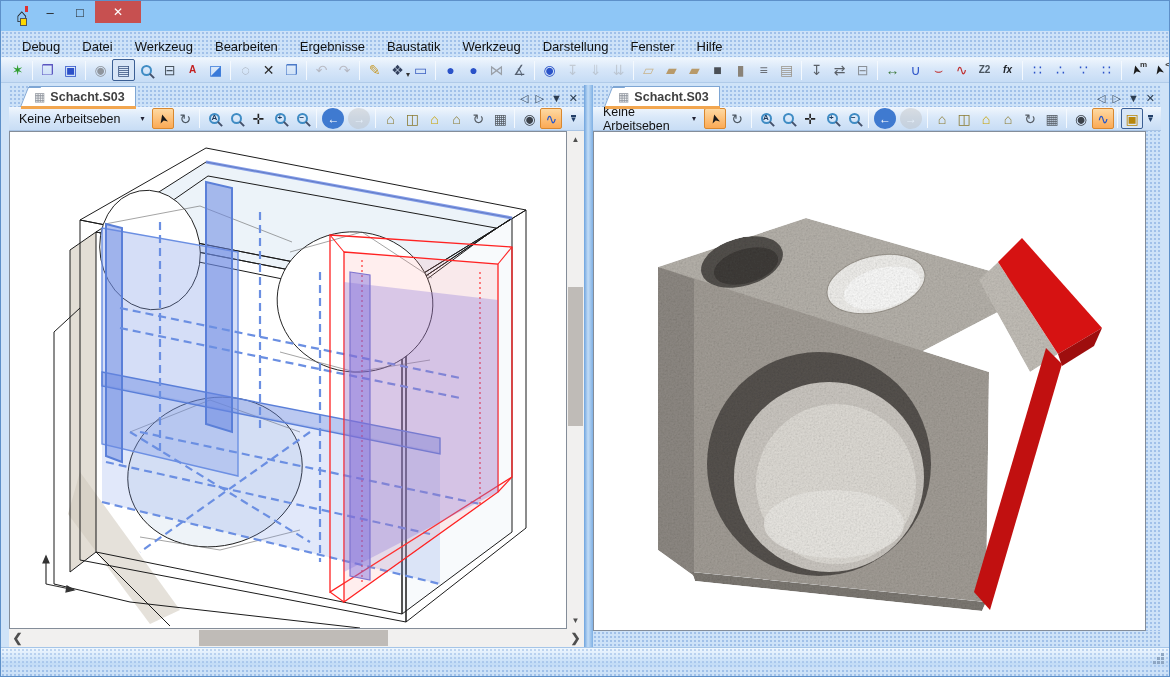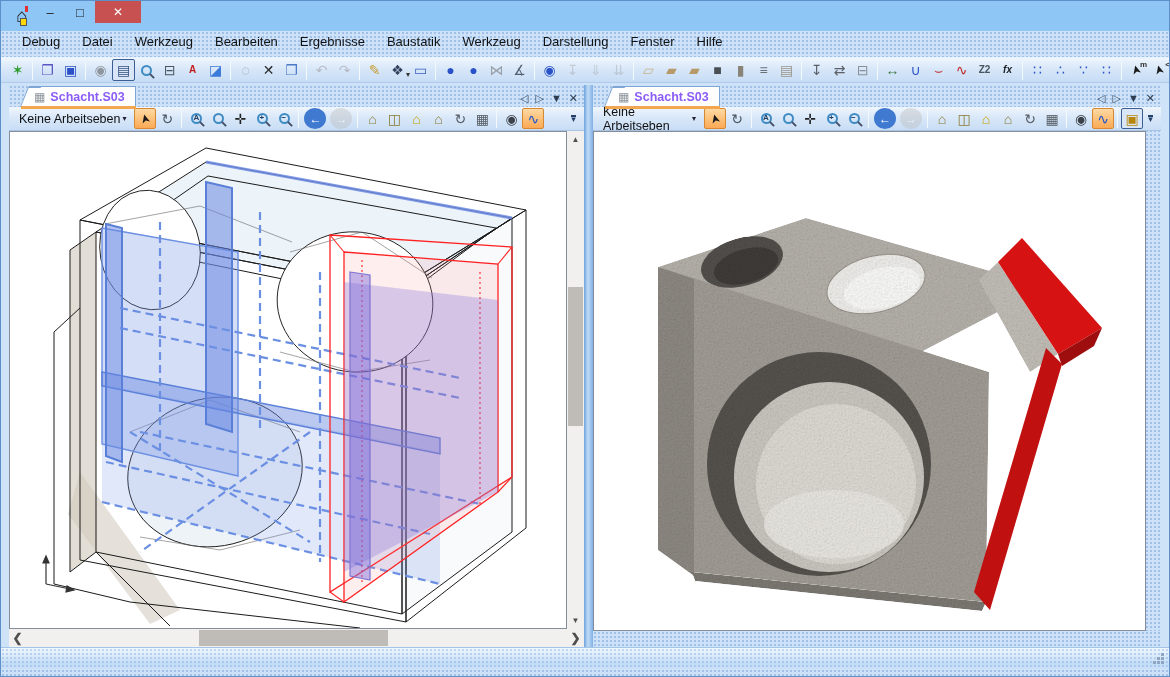--- a/index.html
+++ b/index.html
@@ -21,21 +21,21 @@
   .home { width: 26px; height: 24px; margin: 4px 0 0 8px; text-align: center; position: relative; cursor: default; }
   .home .hglyph { font-size: 19px; line-height: 22px; color: #222; }
   .home::after { content:""; position:absolute; left:11px; bottom:3px; width:5px; height:6px; background:#ffd800; border:1px solid #555; }
   .home::before { content:""; position:absolute; left:16px; top:1px; width:3px; height:6px; background:#e03030; }
   .title { flex: 1; text-align: center; font-size: 15px; color: #1d1d1d; padding-top: 5px; }
   .ctls { display: flex; }
   .ctl { width: 30px; height: 22px; display: flex; align-items: center; justify-content: center;
          font-size: 13px; color: #222; cursor: default; }
   .ctl.close { width: 46px; background: #c75050; color: #fff; font-size: 12px; }
   
-  .menubar { height: 26px; display: flex; align-items: flex-start; padding-left: 10px; flex: none; }
+  .menubar { height: 26px; display: flex; align-items: flex-end; padding-left: 10px; flex: none; }
   .menu-item { padding: 3px 11px; font-size: 13px; color: #111; cursor: default; }
   
   .toolbar { height: 26px; flex: none; display: flex; align-items: center; padding-left: 5px;
     background: linear-gradient(#eff6fd, #d8e7f9 45%, #c6dcf5);
     border-top: 1px solid #e8f2fc; border-bottom: 1px solid #b0cbe9; overflow: hidden; }
   .tsep { width: 1px; height: 19px; background: #9db6d6; border-right: 1px solid #f4f9fe; margin: 0 3px; flex: none; }
   .tb-i { width: 23px; height: 22px; flex: none; display: flex; align-items: center; justify-content: center;
           position: relative; border: 1px solid transparent; border-radius: 2px; cursor: default; }
   .tb-i .g { font-size: 14px; line-height: 1; }
   .tb-i .sub { display: none; }
@@ -58,27 +58,27 @@
   .panel-left { width: 575px; flex: none; }
   .splitter { width: 9px; flex: none; background: linear-gradient(90deg,#6ea3dd,#c2dcf6 45%,#7fb0e4); }
   .panel-right { flex: 1; }
   .tabbar { height: 22px; flex: none; display: flex; align-items: flex-end; padding-left: 12px; position: relative; }
   .tab { position: relative; background: #fff; border: 1px solid #7ea6d4; border-bottom: none; height: 21px;
          display: flex; align-items: center; gap: 5px; padding: 0 10px 0 4px; margin-left: 8px; z-index: 2; }
   .tab::before { content:""; position:absolute; left:-6px; top:0; bottom:0; width:12px; background:#fff;
                  transform: skewX(-22deg); border-left:1px solid #7ea6d4; border-top:1px solid #7ea6d4; z-index:-1; }
   .tab::after { content:""; position:absolute; left:-9px; right:-1px; bottom:-2px; height:3px; background:#f2a64f; }
   .tab-icon { font-size: 12px; color: #8d939c; line-height: 1; }
-  .tab-label { font-size: 12.5px; font-weight: bold; color: #8b5cf6; white-space: nowrap; }
+  .tab-label { font-size: 12.5px; font-weight: bold; color: #404040; white-space: nowrap; }
   .tab-nav { position: absolute; right: 6px; bottom: 3px; display: flex; gap: 7px; align-items: center; }
   .tab-nav .tn { font-size: 11px; color: #2c3c50; cursor: default; line-height: 1; }
   .panel-toolbar { height: 24px; flex: none; display: flex; align-items: center; padding-left: 4px;
     background: linear-gradient(#f0f6fd, #d9e8f9 45%, #c8ddf5); border-bottom: 1px solid #a9c4e4; }
   .panel-toolbar .tb-i { width: 22px; height: 21px; }
-  .wp { display: flex; align-items: center; gap: 2px; padding: 0 8px 0 6px; font-size: 12.5px; color: #101010; cursor: default; }
+  .wp { display: flex; align-items: center; gap: 20px; padding: 0 8px 0 6px; font-size: 12.5px; color: #101010; cursor: default; }
   .wp .wpcaret { font-size: 8px; color: #223; }
   .ovf { margin-left: auto; margin-right: 3px; flex: none; width: 15px; height: 16px; display: flex;
          align-items: center; justify-content: center; font-size: 9px; color: #23406a; cursor: default; }
   .ovf .bar { border-top: 2px solid #23406a; padding-top: 0px; line-height: .6; }
   
   .canvas-row { flex: none; height: 498px; display: flex; }
   .canvas { background: #fff; border: 1px solid #848d99; position: relative; overflow: hidden; }
   .canvas-l { flex: 1; }
   .canvas svg { position: absolute; left: 0; top: 0; }
   .vscroll { width: 17px; flex: none; background: #f1f0ef; display: flex; flex-direction: column; position: relative; }

